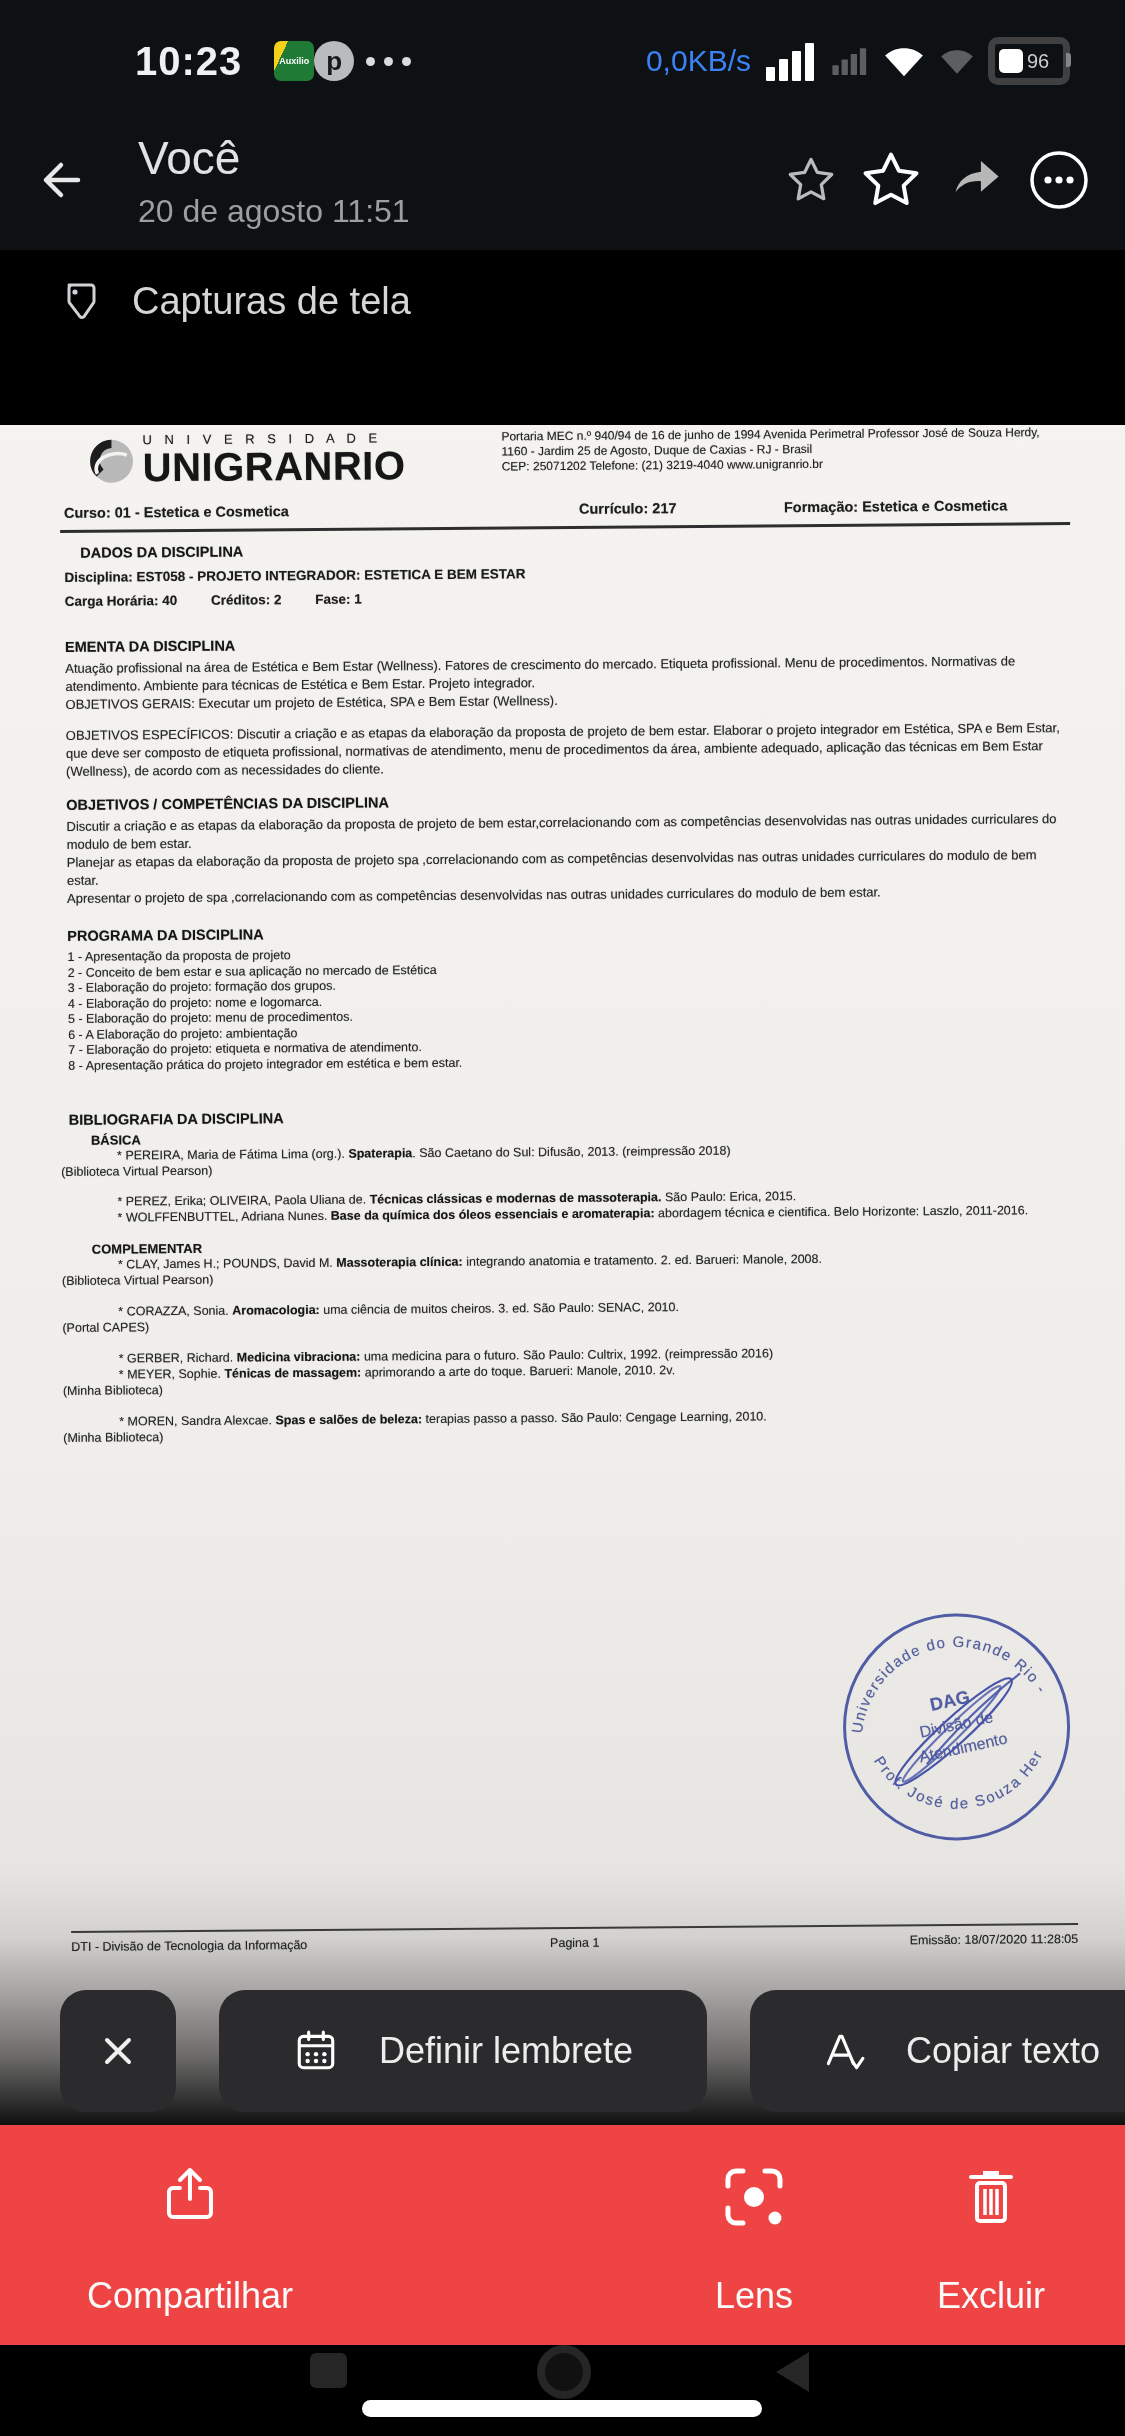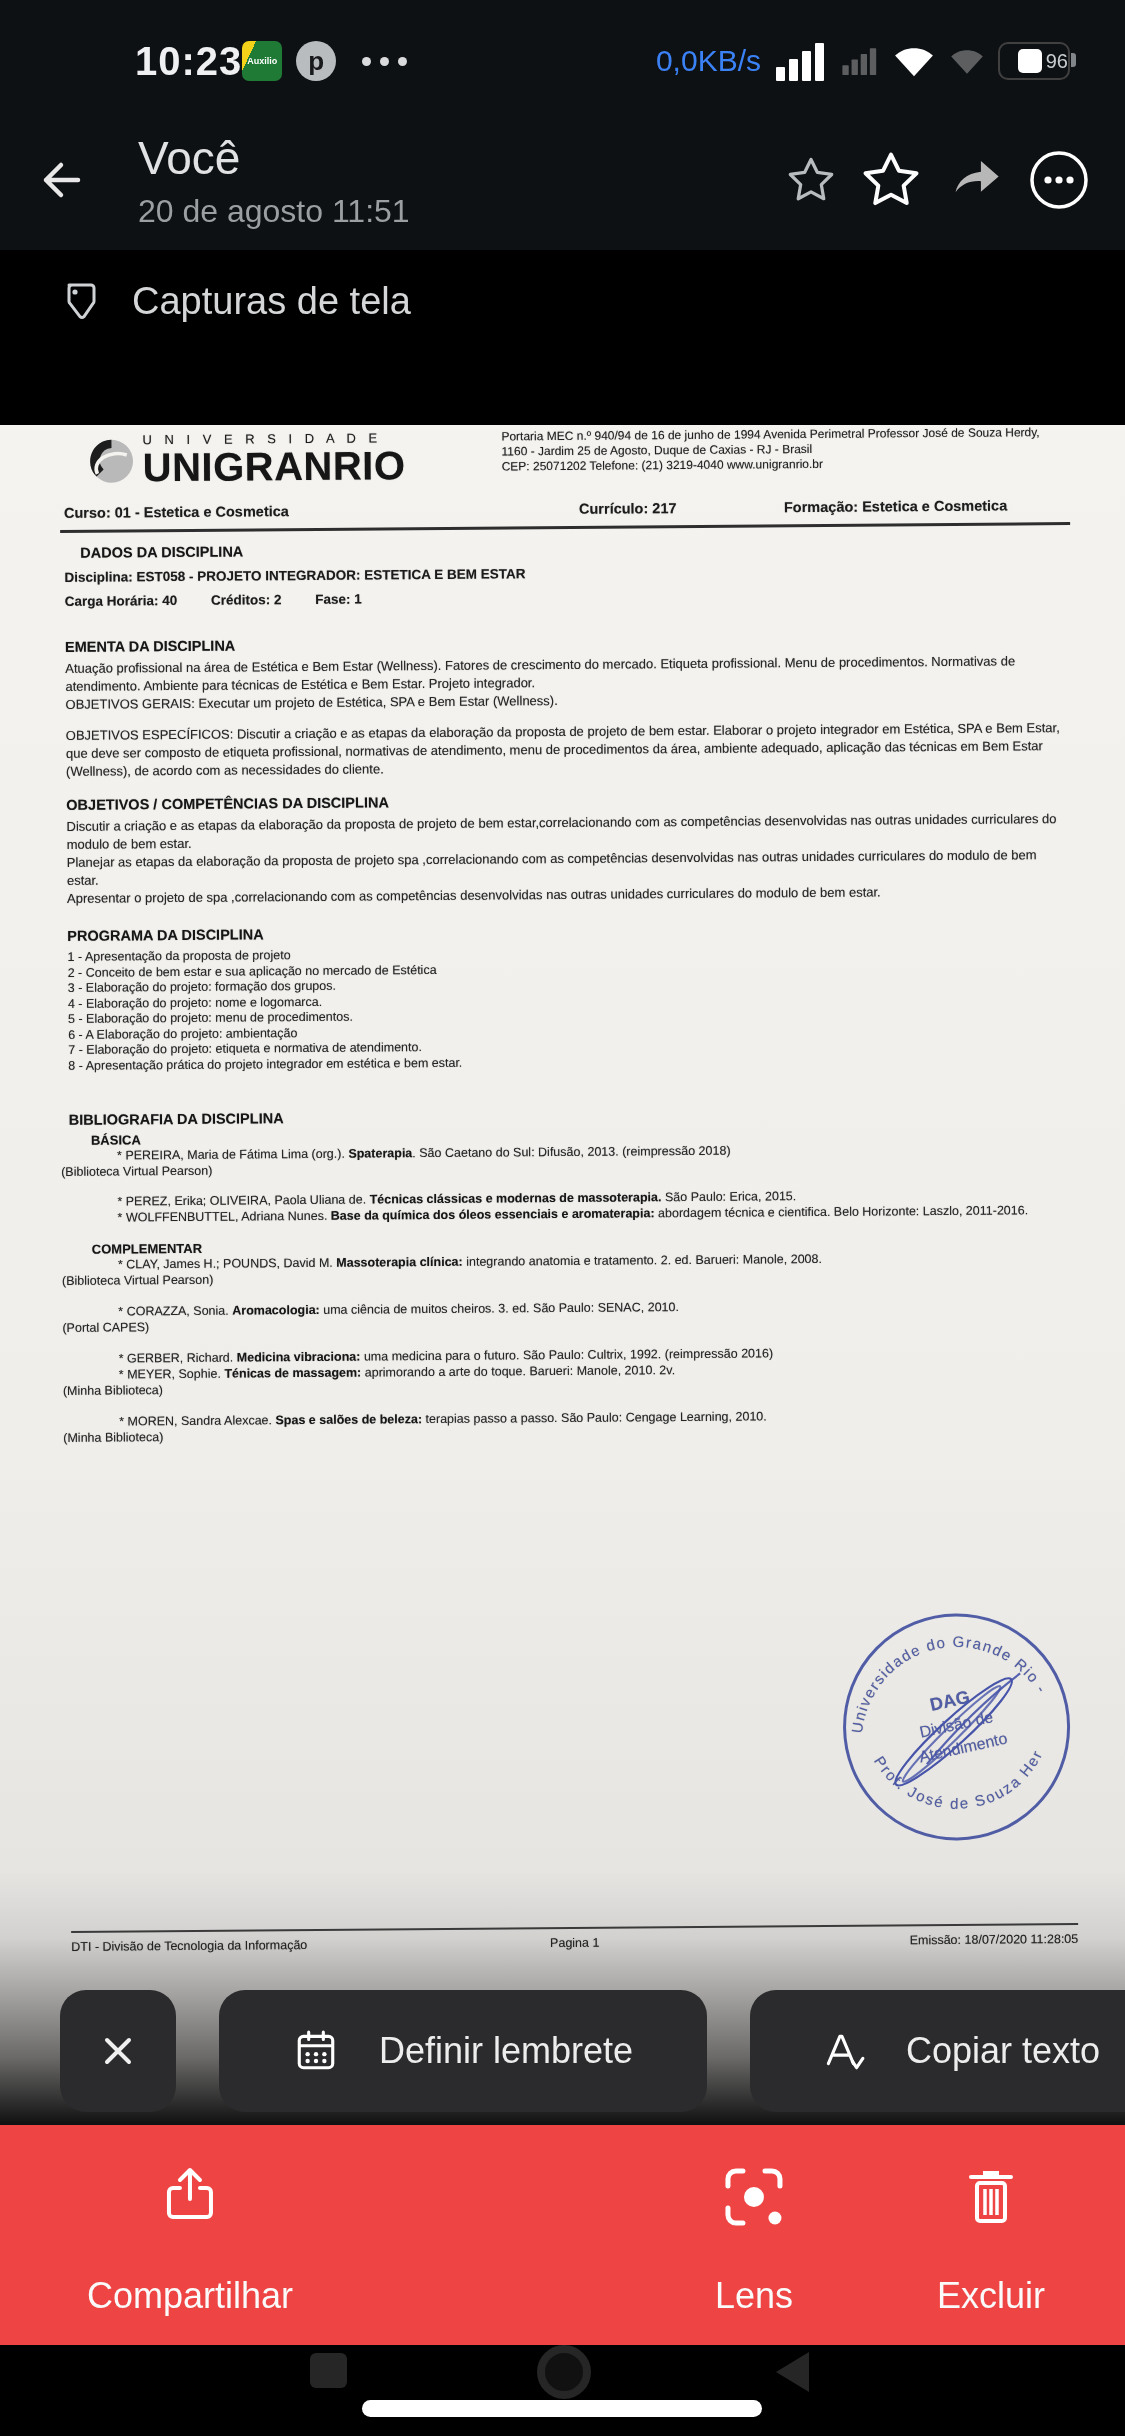--- a/index.html
+++ b/index.html
@@ -5,28 +5,28 @@
   html,body{margin:0;padding:0;}
   body{
     width:1125px;height:2436px;position:relative;overflow:hidden;
     background:#000;font-family:"Liberation Sans",sans-serif;
     -webkit-font-smoothing:antialiased;
   }
   
   .top-section{position:absolute;top:0;left:0;width:100%;height:250px;background:#0e1114;}
   .status-bar{position:absolute;top:0;left:0;width:100%;height:108px;display:flex;align-items:center;padding:14px 55px 0 135px;box-sizing:border-box;color:#eef0f1;}
   .time{font-size:40px;font-weight:700;letter-spacing:1px;}
-  .notif-group{display:flex;align-items:center;gap:14px;}
+  .notif-group{display:flex;align-items:center;margin-left:32px;}
   .app-badge{width:40px;height:40px;border-radius:7px;background:linear-gradient(115deg,#f4d21a 0 24%,#1e7a34 24%);display:flex;align-items:center;justify-content:center;font-size:9px;color:#fff;font-weight:700;overflow:hidden;}
   .round-badge{width:40px;height:40px;border-radius:50%;background:#b9bcbe;color:#17191b;display:flex;align-items:center;justify-content:center;font-size:26px;font-weight:700;}
   .dots3{display:flex;gap:9px;margin-left:12px;}
   .dots3 i{width:9px;height:9px;border-radius:50%;background:#d9dbdc;}
   .sb-right{margin-left:auto;display:flex;align-items:center;gap:13px;}
   .net-speed{font-size:30px;color:#3b82f6;}
-  .battery{width:68px;height:34px;border:2px solid #404040;border-radius:10px;position:relative;display:flex;align-items:center;justify-content:flex-end;}
+  .battery{width:68px;height:34px;border:7px solid #404040;border-radius:10px;position:relative;display:flex;align-items:center;}
   .battery .fill{width:24px;height:24px;margin-left:4px;background:#fff;border-radius:5px;}
   .battery .pct{font-size:20px;color:#c9cdd0;margin-left:4px;}
   .battery:after{content:"";position:absolute;right:-8px;top:9px;width:5px;height:14px;background:#81868a;border-radius:0 3px 3px 0;}
   .dim{opacity:.32;}
   
   .app-header{position:absolute;top:110px;left:0;width:100%;height:140px;display:flex;align-items:center;padding:0 34px;box-sizing:border-box;}
   .hdr-title-block{margin-left:52px;}
   .hdr-title{font-size:46px;color:#e0e2e3;font-weight:500;}
   .hdr-sub{font-size:32px;color:#9b9fa2;margin-top:8px;}
   .hdr-icons{margin-left:auto;display:flex;align-items:center;gap:22px;}

